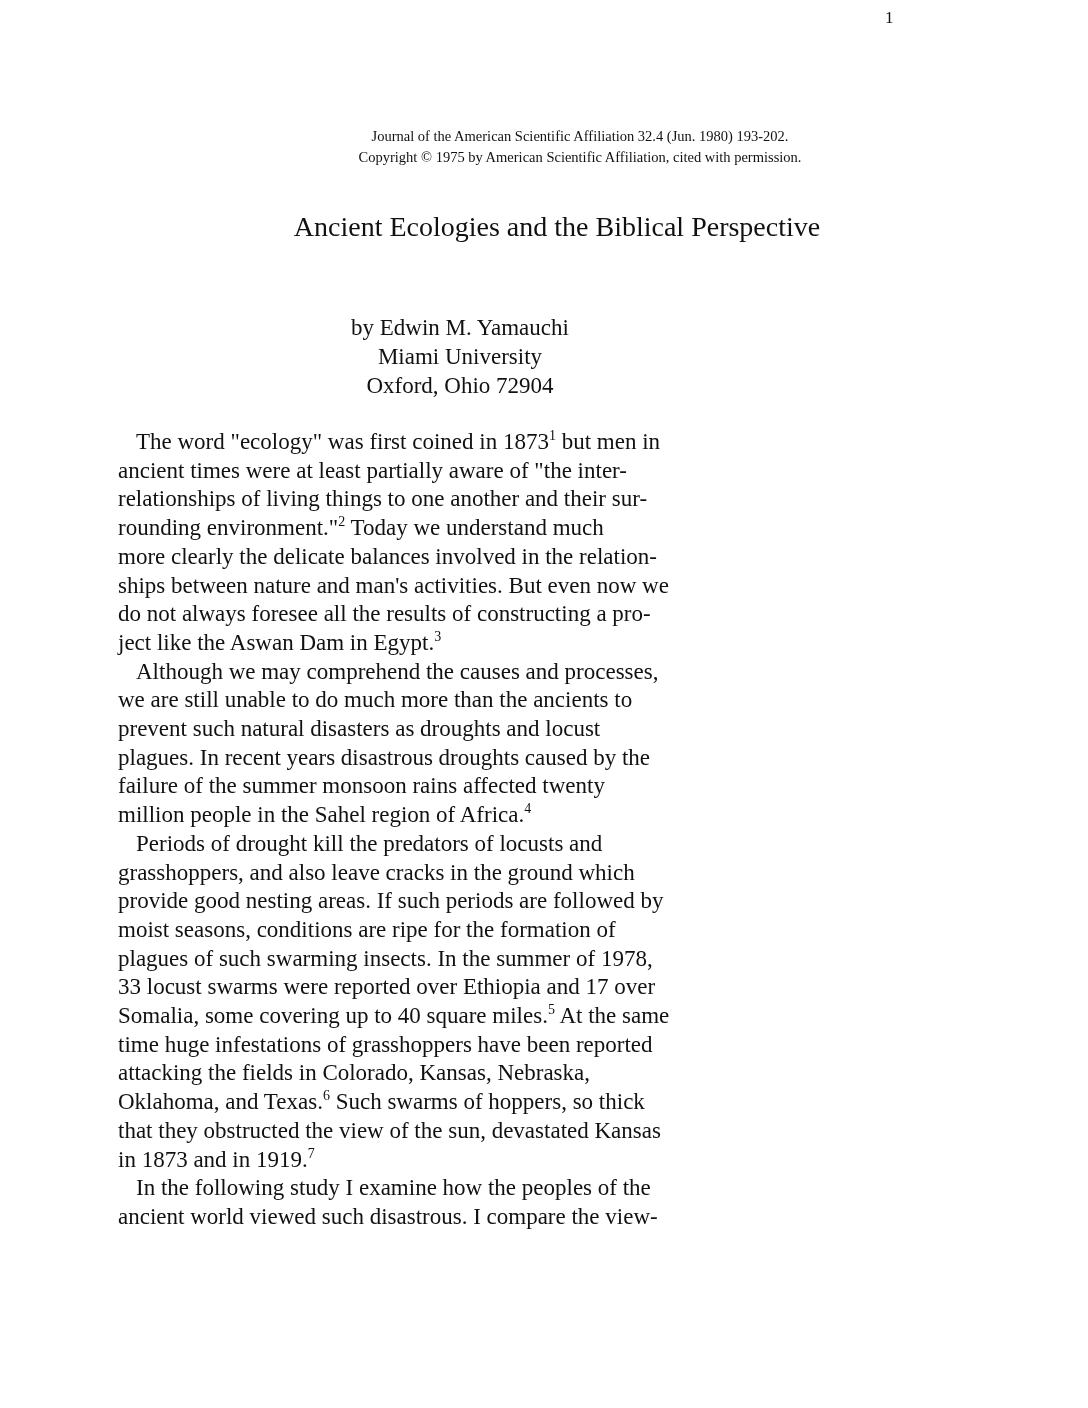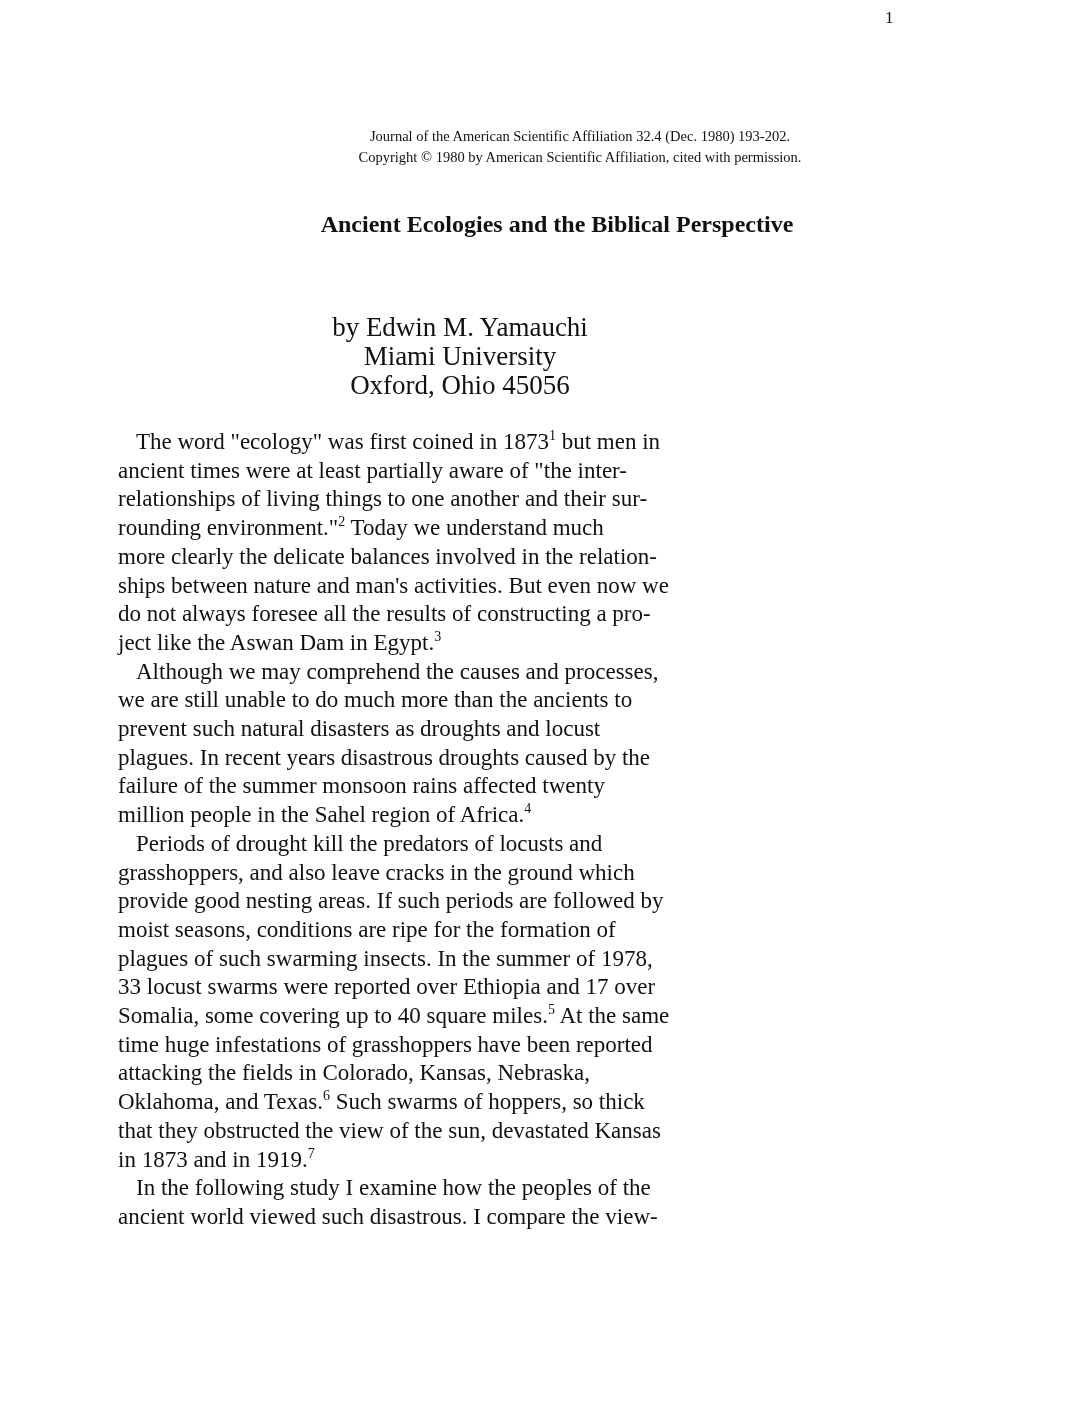--- a/index.html
+++ b/index.html
@@ -2,44 +2,44 @@
 <html><head>
 <meta charset="utf-8">
 <style>
   html, body { margin:0; padding:0; background:#ffffff; }
   body { width:1088px; height:1408px; position:relative; overflow:hidden;
          font-family:"Liberation Serif", "DejaVu Serif", serif; color:#111; }
   .pnum { position:absolute; top:8px; left:885px; font-size:17px; }
   .citation { position:absolute; top:126px; left:255px; width:650px; text-align:center;
               font-size:14.5px; line-height:21px; }
   .title { position:absolute; top:211px; left:0; width:1088px; padding-left:26px; box-sizing:border-box;
-           text-align:center; font-weight:bold; font-size:24px; margin:0; }
+           text-align:center; font-weight:normal; font-size:28px; margin:0; }
   .byline { position:absolute; top:313px; left:300px; width:320px; text-align:center;
-            font-size:27px; line-height:29px; }
+            font-size:23px; line-height:29px; }
   .body { position:absolute; top:428px; left:118px; width:615px; font-size:23px; line-height:28.7px; }
   .body p { margin:0; text-indent:18px; white-space:pre-line; }
   sup { font-size:14px; line-height:0; vertical-align:9px; }
 </style>
 </head>
 <body>
 
 <div>
   <div class="pnum">1</div>
 
   <div class="citation">
-    <div>Journal of the American Scientific Affiliation 32.4 (Dec. 1980) 193-202.</div>
-    <div>Copyright © 1980 by American Scientific Affiliation, cited with permission.</div>
+    <div>Journal of the American Scientific Affiliation 32.4 (Jun. 1980) 193-202.</div>
+    <div>Copyright © 1975 by American Scientific Affiliation, cited with permission.</div>
   </div>
 
   <h1 class="title">Ancient Ecologies and the Biblical Perspective</h1>
 
   <div class="byline">
     <div>by Edwin M. Yamauchi</div>
     <div>Miami University</div>
-    <div>Oxford, Ohio 45056</div>
+    <div>Oxford, Ohio 72904</div>
   </div>
 
   <div class="body" id="body">
       <p>The word "ecology" was first coined in 1873<sup>1</sup> but men in
 ancient times were at least partially aware of "the inter-
 relationships of living things to one another and their sur-
 rounding environment."<sup>2</sup>  Today we understand much
 more clearly the delicate balances involved in the relation-
 ships between nature and man's activities.  But even now we
 do not always foresee all the results of constructing a pro-

